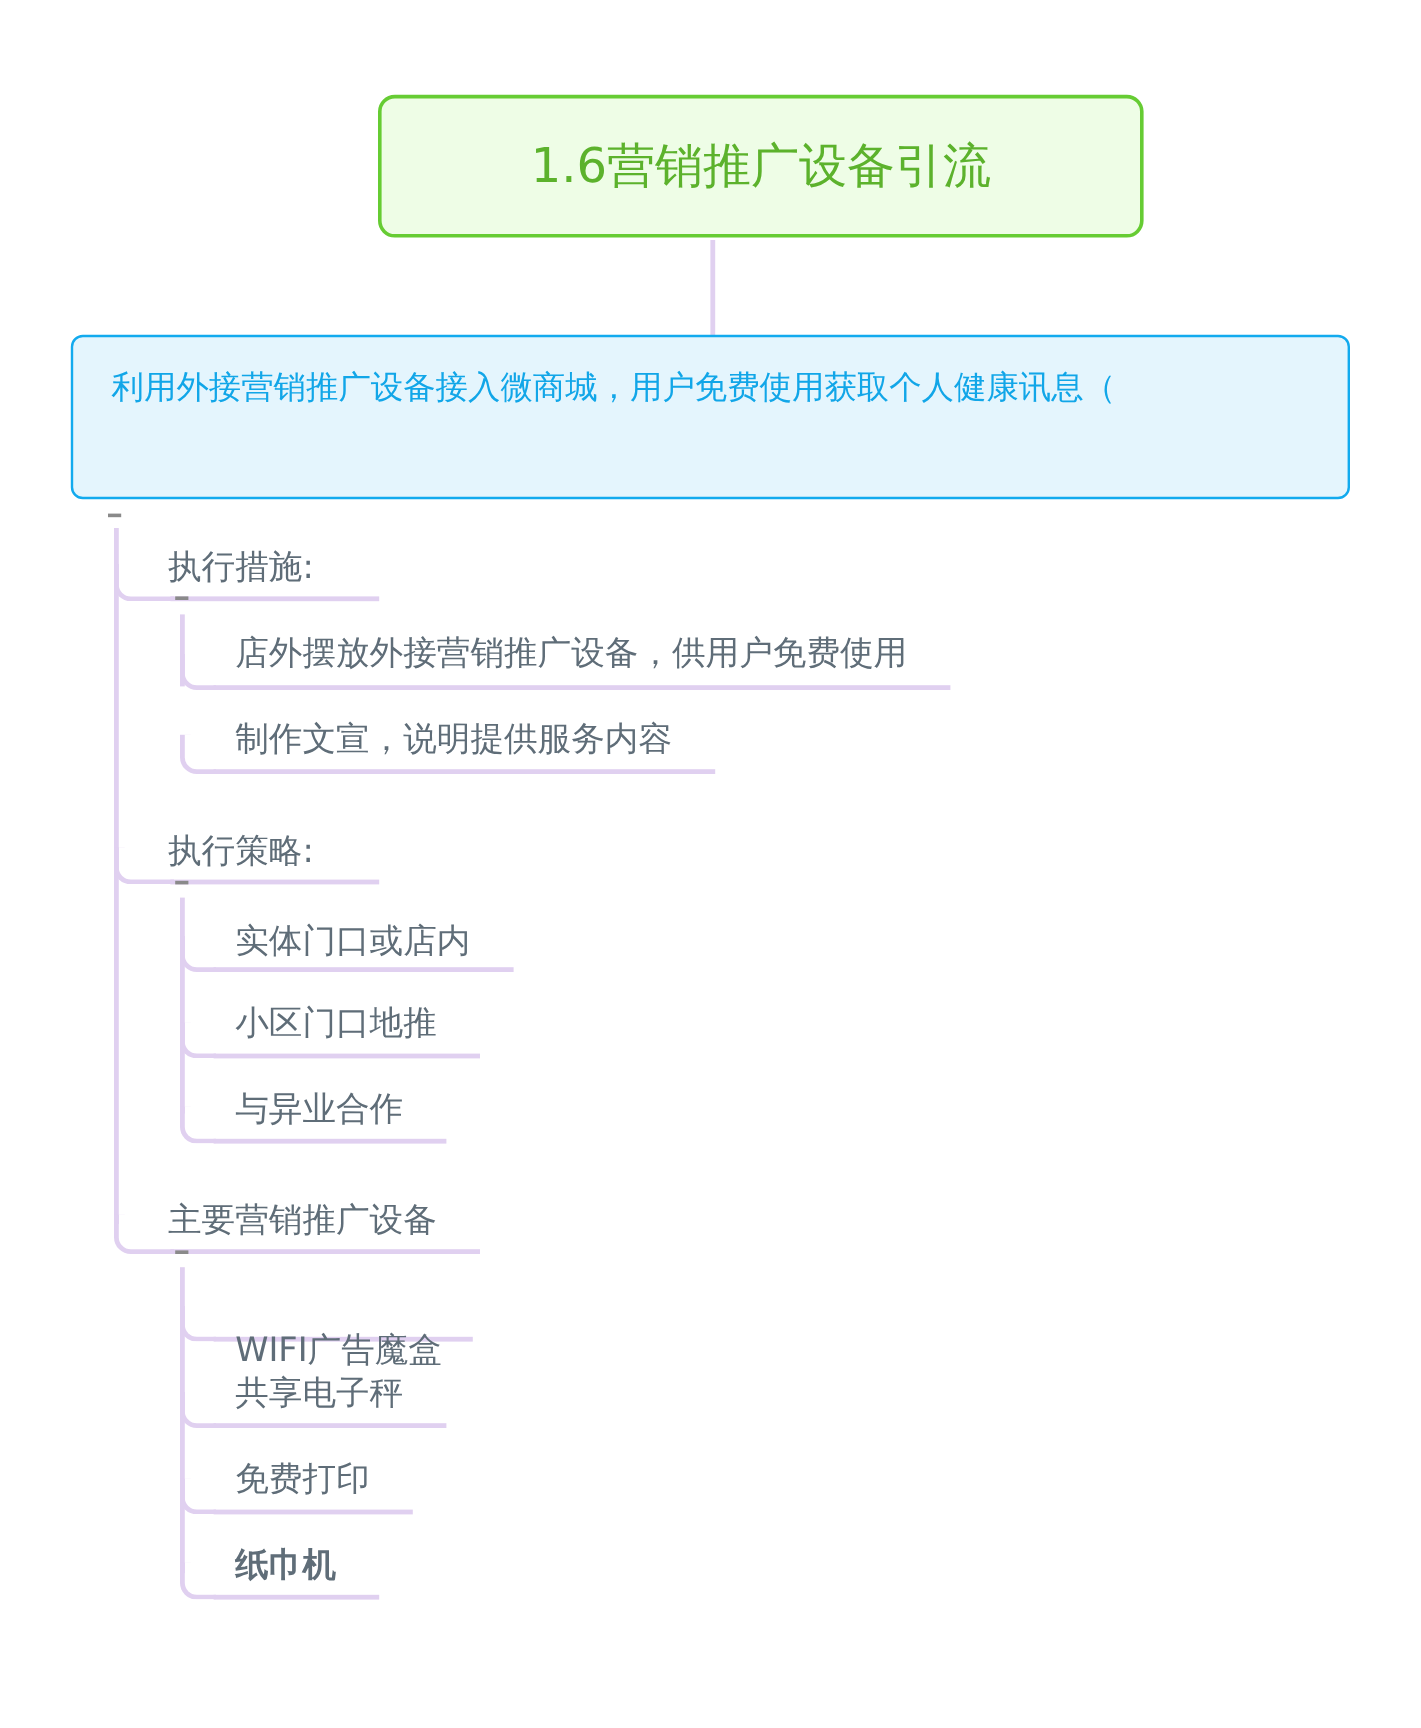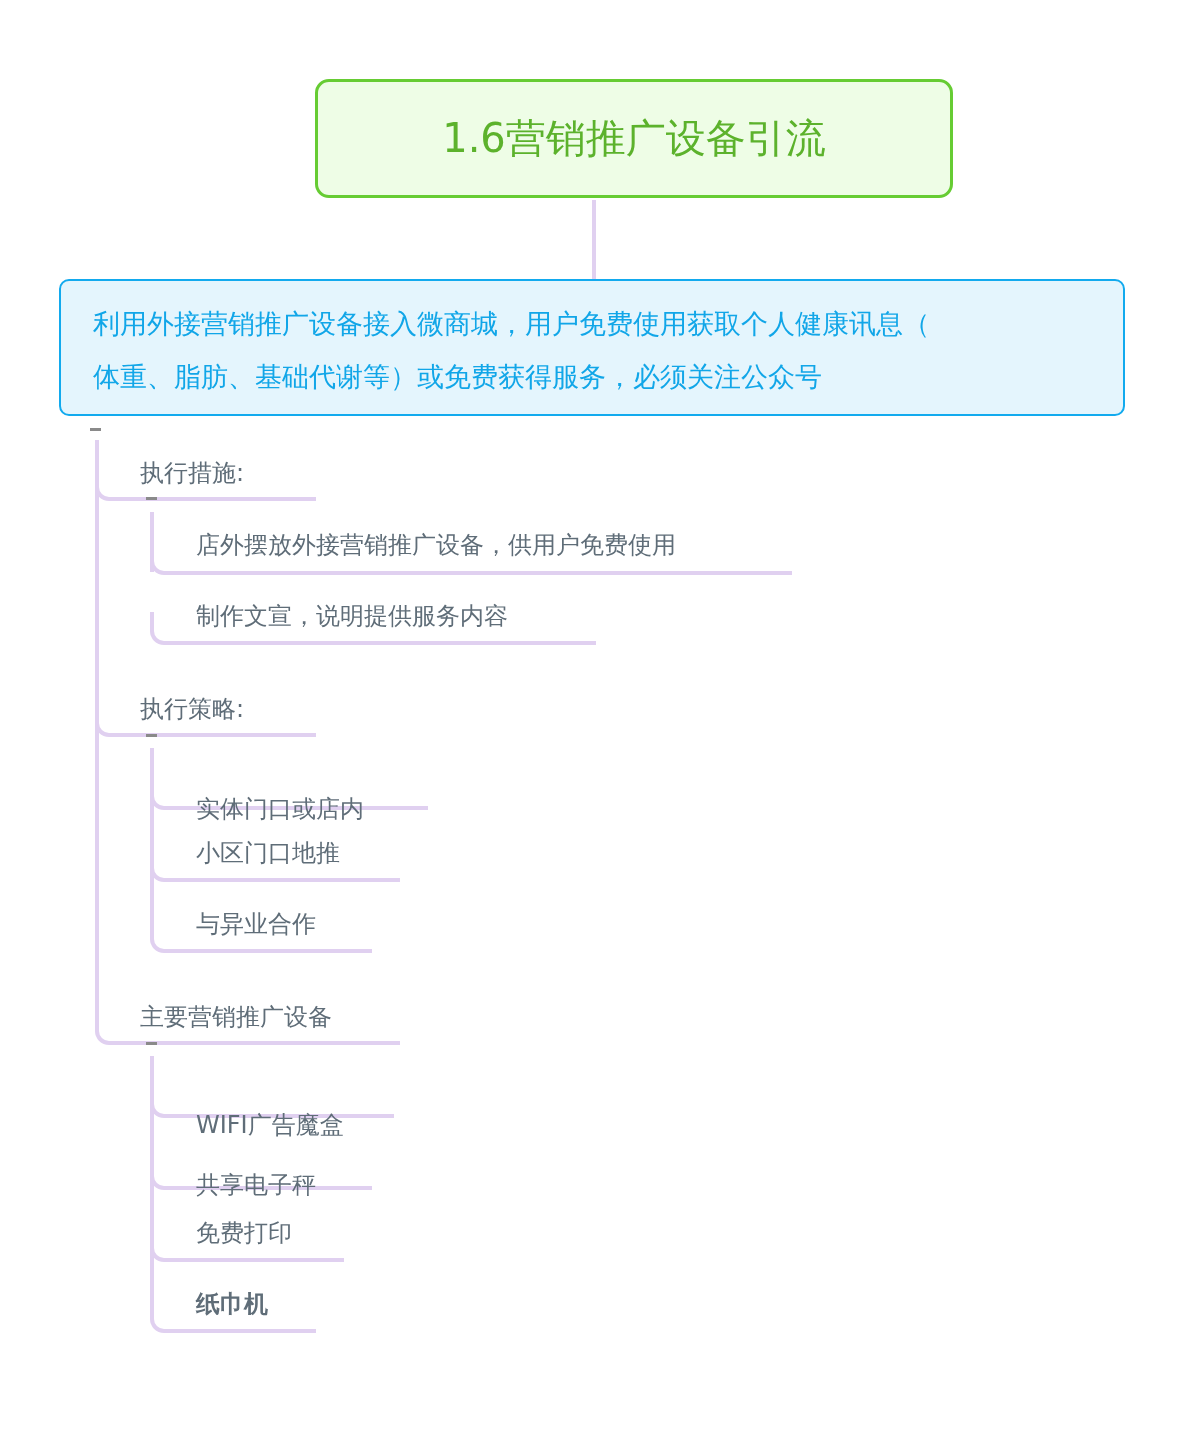--- a/index.html
+++ b/index.html
@@ -21,33 +21,32 @@
   }
   .collapse {
     width: 11px; height: 3px; background: #8a8a8a;
   }
   .vline { width: 4px; background: #e0d0f0; }
   .elbow {
     border-left: 4px solid #e0d0f0; border-bottom: 4px solid #e0d0f0;
     border-bottom-left-radius: 14px; box-sizing: border-box;
   }
   .hline { height: 4px; background: #e0d0f0; }
-  .label { color: #5f6d78; font-size: 24px; white-space: nowrap; line-height: 30px; }
+  .label { color: #5f6d78; font-size: 28px; white-space: nowrap; line-height: 30px; }
 </style>
 </head>
 <body>
 
 <div class="abs root-topic">
   <span>1.6营销推广设备引流</span>
 </div>
 <div class="abs root-connector"></div>
 
 <div class="abs main-topic">
   <div>利用外接营销推广设备接入微商城，用户免费使用获取个人健康讯息（</div>
-  <div>体重、脂肪、基础代谢等）或免费获得服务，必须关注公众号</div>
 </div>
 
 <div class="abs collapse" style="left:90px; top:428px;"></div>
 
 <div class="abs vline" style="left:95px; top:440px; height:580px;"></div>
 
 <div class="abs elbow" style="left:95px; top:470px; width:50px; height:31px;"></div>
 <div class="abs hline" style="left:142px; top:497px; width:174px;"></div>
 <div class="abs label" style="left:140px; top:458px;">执行措施:</div>
 <div class="abs collapse" style="left:146px; top:497px; background:#8a8a8a;"></div>
@@ -64,21 +63,21 @@
 
 <div class="abs elbow" style="left:95px; top:706px; width:50px; height:31px;"></div>
 <div class="abs hline" style="left:142px; top:733px; width:174px;"></div>
 <div class="abs label" style="left:140px; top:694px;">执行策略:</div>
 <div class="abs collapse" style="left:146px; top:734px;"></div>
 
 <div class="abs vline" style="left:150px; top:748px; height:180px;"></div>
 
 <div class="abs elbow" style="left:150px; top:780px; width:30px; height:30px;"></div>
 <div class="abs hline" style="left:178px; top:806px; width:250px;"></div>
-<div class="abs label" style="left:196px; top:794px;">实体门口或店内</div>
+<div class="abs label" style="left:196px; top:769px;">实体门口或店内</div>
 
 <div class="abs elbow" style="left:150px; top:852px; width:30px; height:30px;"></div>
 <div class="abs hline" style="left:178px; top:878px; width:222px;"></div>
 <div class="abs label" style="left:196px; top:838px;">小区门口地推</div>
 
 <div class="abs elbow" style="left:150px; top:922px; width:30px; height:31px;"></div>
 <div class="abs hline" style="left:178px; top:949px; width:194px;"></div>
 <div class="abs label" style="left:196px; top:909px;">与异业合作</div>
 
 <div class="abs elbow" style="left:95px; top:1012px; width:50px; height:33px;"></div>
@@ -87,21 +86,21 @@
 <div class="abs collapse" style="left:146px; top:1042px;"></div>
 
 <div class="abs vline" style="left:150px; top:1056px; height:255px;"></div>
 
 <div class="abs elbow" style="left:150px; top:1088px; width:30px; height:30px;"></div>
 <div class="abs hline" style="left:178px; top:1114px; width:216px;"></div>
 <div class="abs label" style="left:196px; top:1074px;margin-top:36px;">WIFI广告魔盒</div>
 
 <div class="abs elbow" style="left:150px; top:1160px; width:30px; height:30px;"></div>
 <div class="abs hline" style="left:178px; top:1186px; width:194px;"></div>
-<div class="abs label" style="left:196px; top:1146px;margin-top:24px;">共享电子秤</div>
+<div class="abs label" style="left:196px; top:1146px;">共享电子秤</div>
 
 <div class="abs elbow" style="left:150px; top:1232px; width:30px; height:30px;"></div>
 <div class="abs hline" style="left:178px; top:1258px; width:166px;"></div>
 <div class="abs label" style="left:196px; top:1218px;">免费打印</div>
 
 <div class="abs elbow" style="left:150px; top:1302px; width:30px; height:31px;"></div>
 <div class="abs hline" style="left:178px; top:1329px; width:138px;"></div>
 <div class="abs label" style="left:196px; top:1289px;font-weight:bold;">纸巾机</div>
 
 </body></html>

